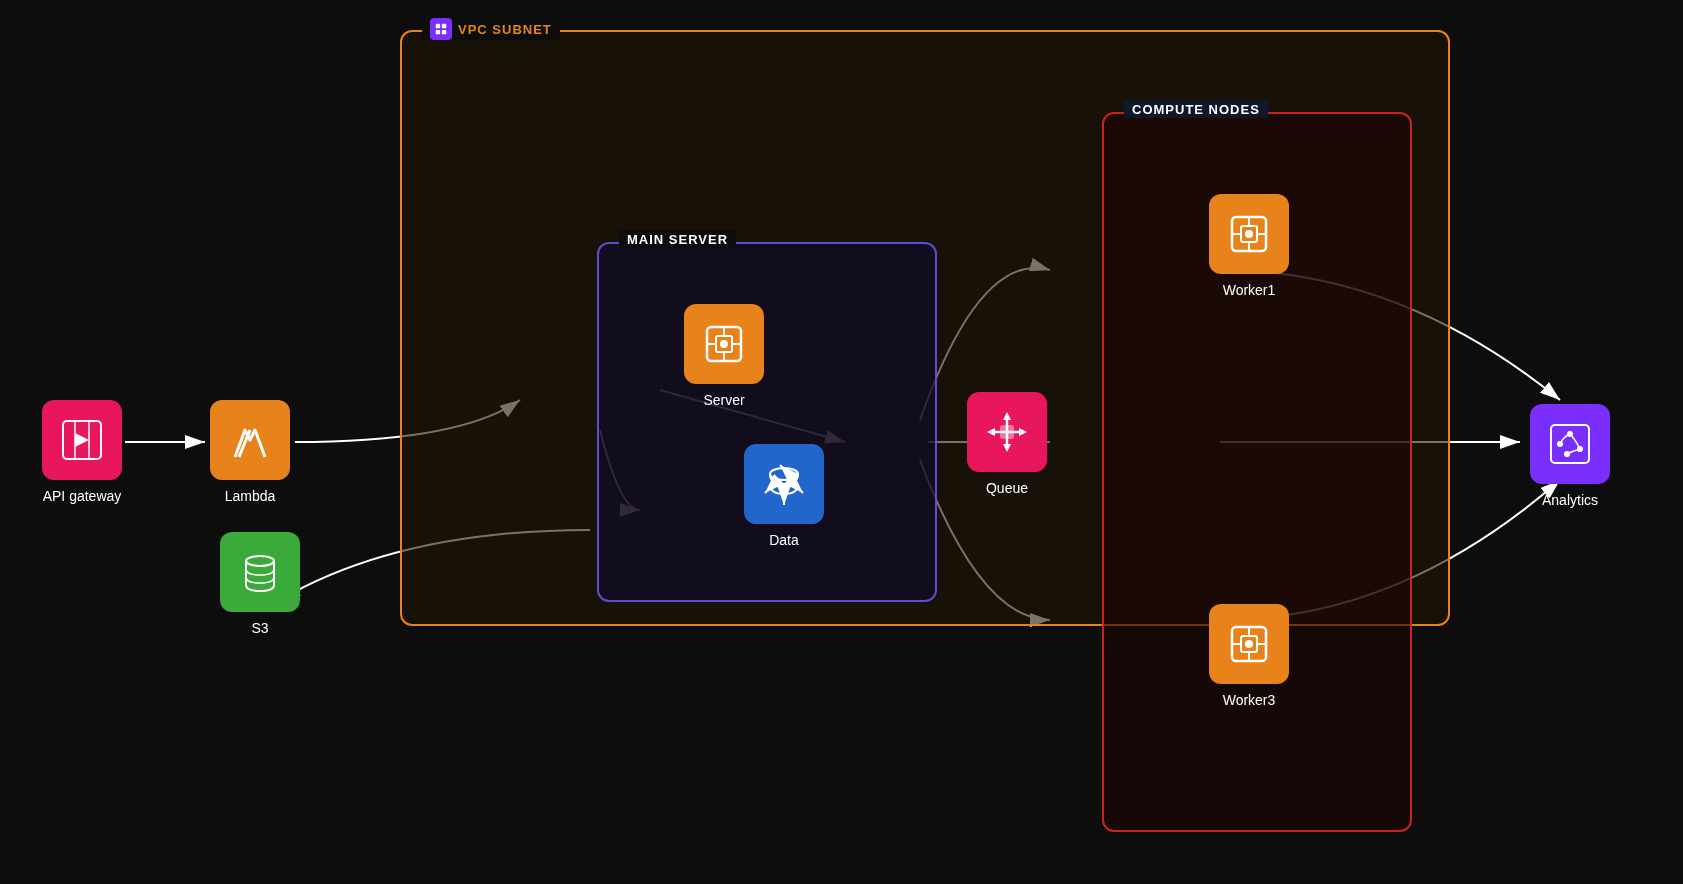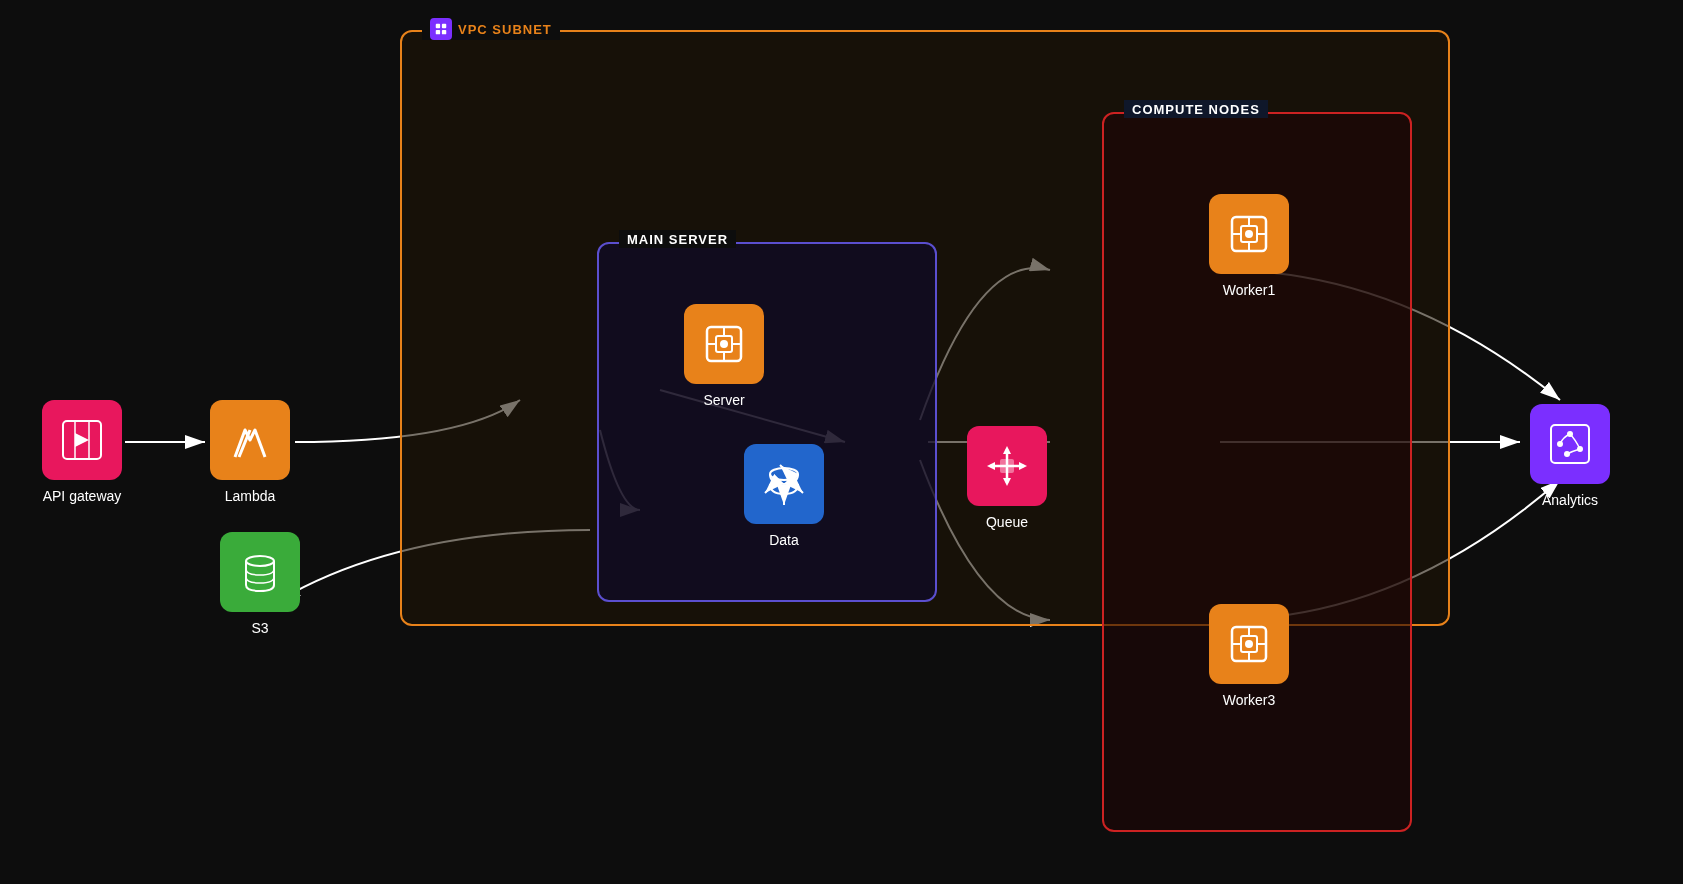--- a/index.html
+++ b/index.html
@@ -275,21 +275,21 @@
             <line x1="8" y1="25" x2="17" y2="25" stroke="white" stroke-width="2"></line>
             <line x1="33" y1="25" x2="42" y2="25" stroke="white" stroke-width="2"></line>
             <line x1="25" y1="8" x2="25" y2="17" stroke="white" stroke-width="2"></line>
             <line x1="25" y1="33" x2="25" y2="42" stroke="white" stroke-width="2"></line>
           </svg>
         </div>
         <span class="node-label">Worker3</span>
       </div>
     </div>
 
-    <div class="node" style="position: absolute; left: 565px; top: 360px; margin-top: 34px;">
+    <div class="node" style="position: absolute; left: 565px; top: 360px;">
       <div class="node-icon icon-pink">
         <svg viewBox="0 0 50 50" fill="none" xmlns="http://www.w3.org/2000/svg">
           <line x1="25" y1="8" x2="25" y2="42" stroke="white" stroke-width="2.5"></line>
           <line x1="8" y1="25" x2="42" y2="25" stroke="white" stroke-width="2.5"></line>
           <polygon points="25,5 29,13 21,13" fill="white"></polygon>
           <polygon points="25,45 29,37 21,37" fill="white"></polygon>
           <polygon points="5,25 13,21 13,29" fill="white"></polygon>
           <polygon points="45,25 37,21 37,29" fill="white"></polygon>
           <rect x="18" y="18" width="14" height="14" rx="2" fill="white" opacity="0.4"></rect>
         </svg>

